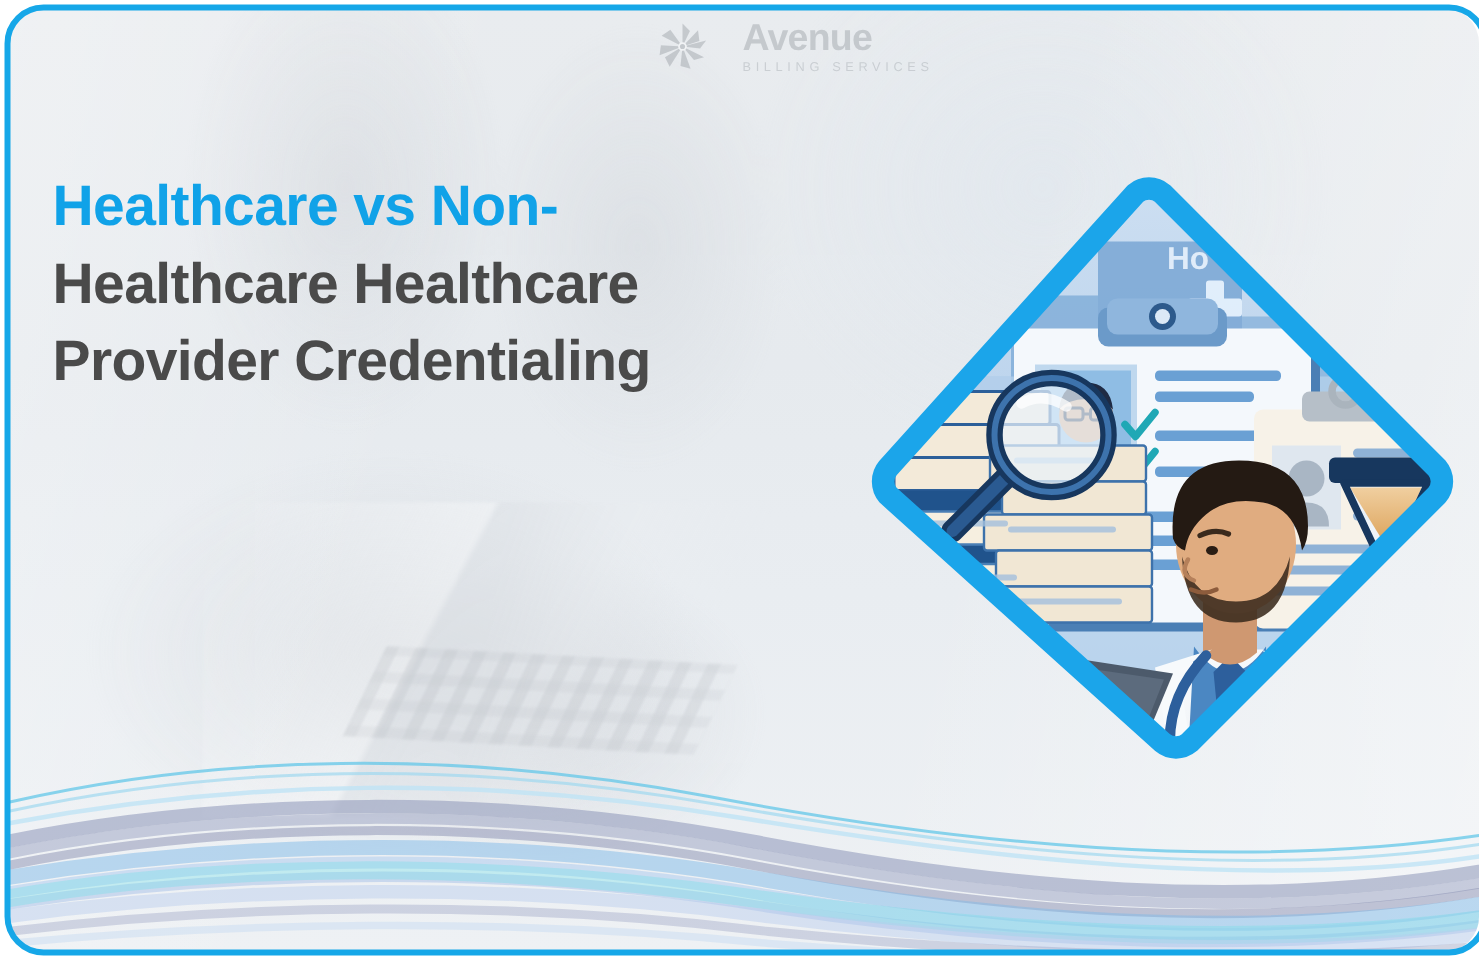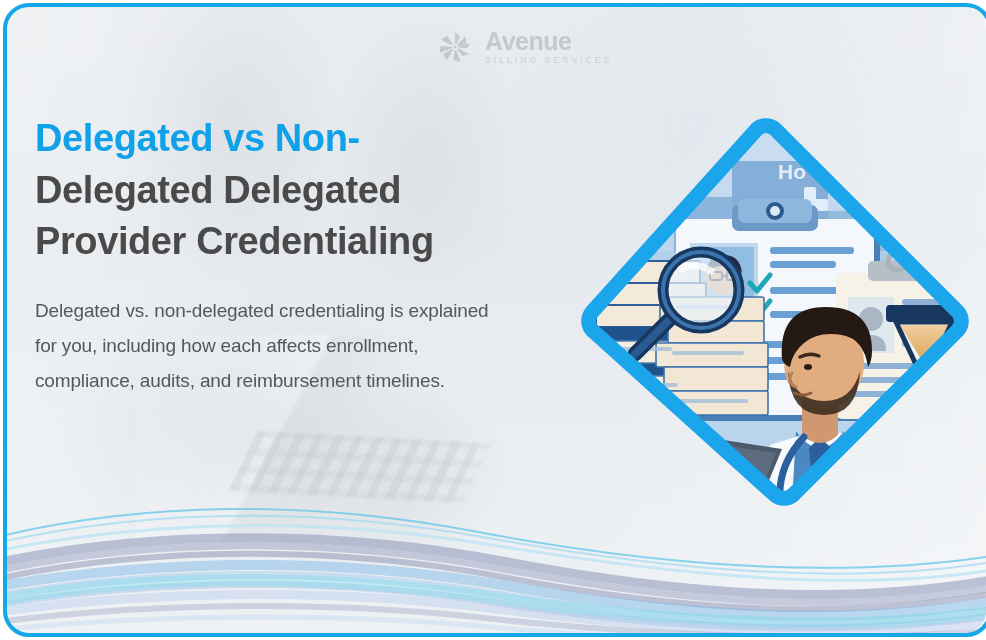--- a/index.html
+++ b/index.html
@@ -58,22 +58,22 @@
       repeating-linear-gradient(0deg, rgba(160,165,172,.35) 0 7px, rgba(0,0,0,0) 7px 18px);
     filter:blur(.8px);
   }
   .bg-sheen{
     position:absolute;inset:0;
     background:linear-gradient(105deg, rgba(255,255,255,.30) 0%, rgba(255,255,255,0) 30%, rgba(255,255,255,0) 62%, rgba(255,255,255,.38) 100%);
   }
 
   
   .logo{
-    position:absolute;left:432px;top:24px;
-    display:flex;align-items:center;gap:12px;
+    position:absolute;left:432px;top:8px;
+    display:flex;align-items:center;gap:22px;
     z-index:18;opacity:.45;
   }
   .logo-mark{width:36px;height:36px;display:block;}
   .logo-txt{display:flex;flex-direction:column;line-height:1;}
   .logo-word{
     font-size:25px;font-weight:700;letter-spacing:-.5px;color:#9aa0a6;
   }
   .logo-sub{
     font-size:8.5px;font-weight:400;letter-spacing:3.1px;color:#a6acb2;margin-top:2px;
   }
@@ -129,22 +129,21 @@
         <circle cx="20" cy="20" r="3.2" fill="#ffffff"></circle>
         <circle cx="20" cy="20" r="1.9" fill="#9aa0a6"></circle>
       </svg>
       <div class="logo-txt">
         <span class="logo-word">Avenue</span>
         <span class="logo-sub">BILLING SERVICES</span>
       </div>
     </div>
 
     <div class="copy">
-      <h1 class="title"><span class="hl">Delegated vs Non-</span> <span>Delegated Delegated Provider Credentialing</span></h1>
-      <p class="lede">Delegated vs. non-delegated credentialing is explained for you, including how each affects enrollment, compliance, audits, and reimbursement timelines.</p>
+      <h1 class="title"><span class="hl">Healthcare vs Non-</span> <span>Healthcare Healthcare Provider Credentialing</span></h1>
     </div>
 
     <div class="diamond-wrap">
       <svg class="diamond-svg" viewBox="0 0 422 440">
         <defs>
           <clipPath id="dia">
             <path d="M211 28 L394 211 A14 14 0 0 1 394 229 L229 394 A14 14 0 0 1 211 394
                      L28 229 A14 14 0 0 1 28 211 L193 28 A14 14 0 0 1 211 28 Z"></path>
           </clipPath>
           <linearGradient id="skyg" x1="0" y1="0" x2="0" y2="1">

